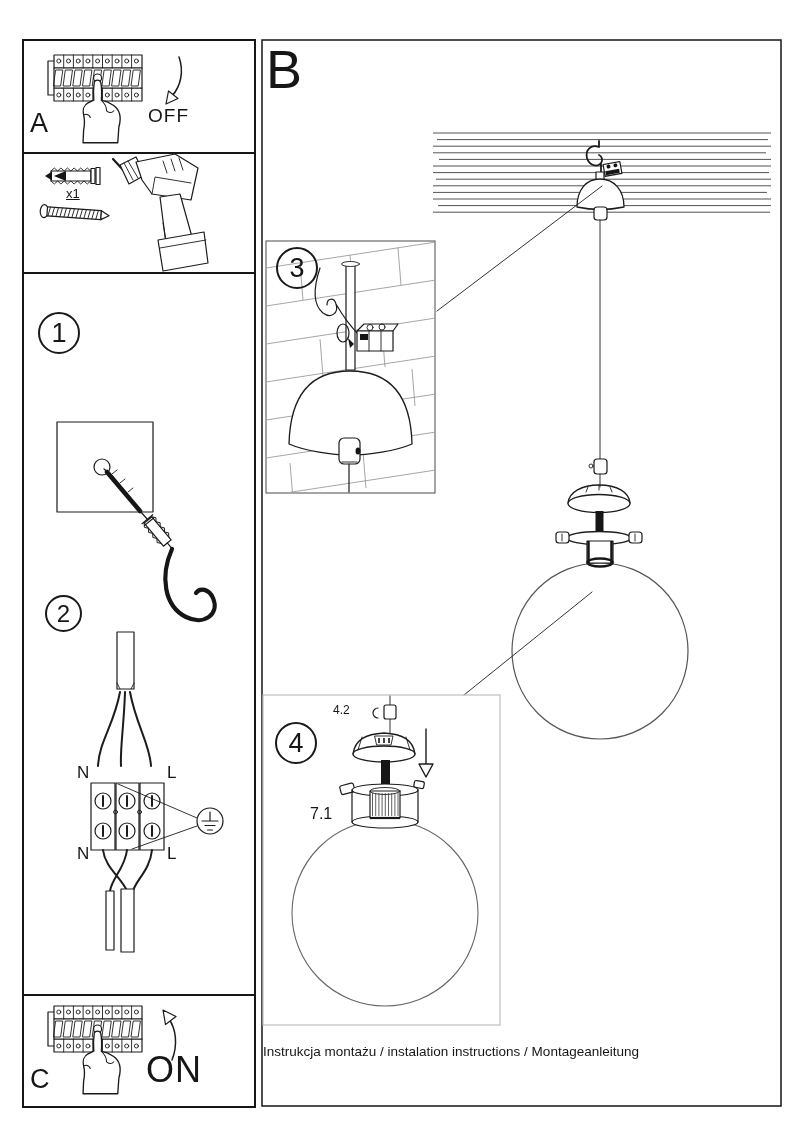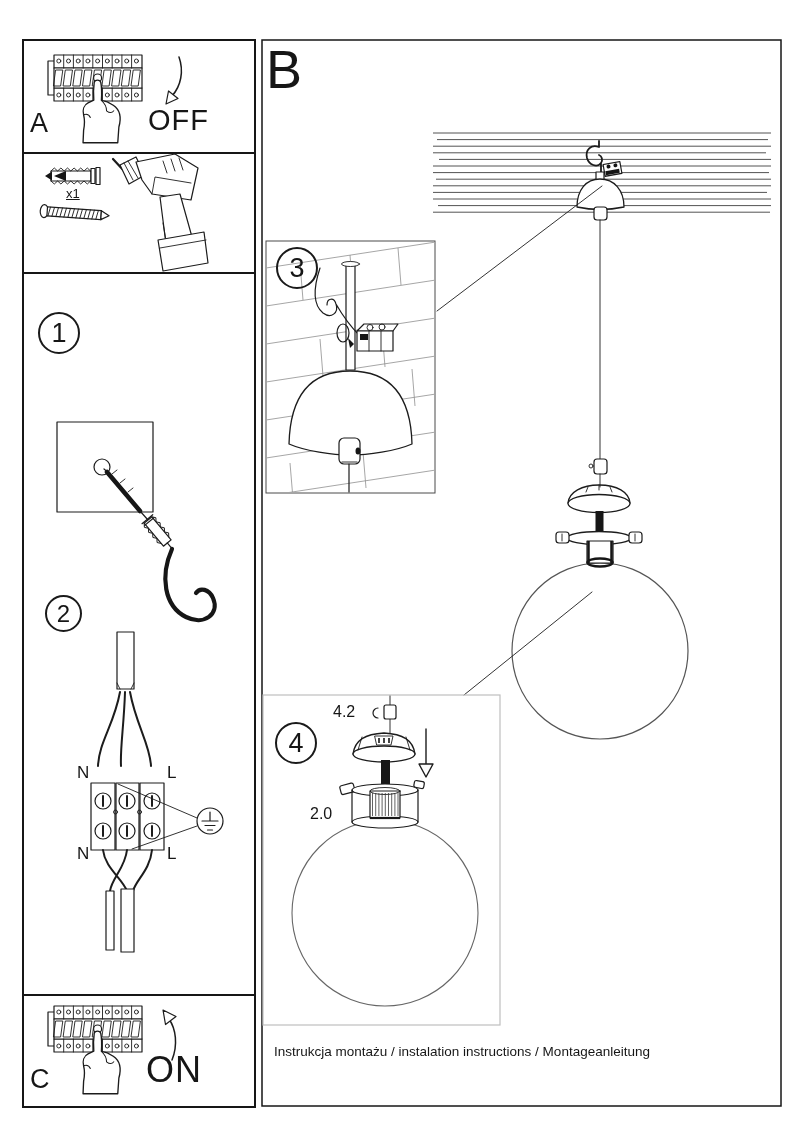--- a/index.html
+++ b/index.html
@@ -242,21 +242,21 @@
       <path class="ln" d="M 352,790 L 352,822 M 418,790 L 418,822"></path>
       <ellipse cx="385" cy="822" rx="33" ry="6" fill="none" class="ln"></ellipse>
       <rect x="370" y="791" width="30" height="27" class="lw"></rect>
       <ellipse cx="385" cy="791" rx="15" ry="3.5" class="ln thin"></ellipse>
       <path d="M372.5,793 V816 M375.7,793 V816 M378.9,793 V816 M382.1,793 V816 M385.3,793 V816 M388.5,793 V816 M391.7,793 V816 M394.9,793 V816 M398,793 V816" stroke="#3a3a3a" stroke-width="0.8" fill="none"></path>
       <path d="M 370,818 H 400" stroke="#161616" stroke-width="2.2" fill="none"></path>
     </g>
   </svg>
 
   <div class="t" style="left:30px;top:110px;font-size:27px;">A</div>
-  <div class="t" style="left:148px;top:106px;font-size:29px;letter-spacing:1px;">OFF</div>
+  <div class="t" style="left:148px;top:106px;font-size:19px;letter-spacing:1px;">OFF</div>
   <div class="t" style="left:66px;top:187px;font-size:13px;text-decoration:underline;">x1</div>
 
   <div class="circ" style="left:38px;top:312px;width:38px;height:38px;font-size:27px;">
     <span>1</span>
   </div>
   <div class="circ" style="left:45px;top:595px;width:33px;height:33px;font-size:24px;">
     <span>2</span>
   </div>
 
   <div class="t" style="left:77px;top:764px;font-size:17px;">N</div>
@@ -268,18 +268,18 @@
   <div class="t" style="left:146px;top:1052px;font-size:36px;letter-spacing:1px;">ON</div>
 
   <div class="t" style="left:266px;top:42px;font-size:54px;">B</div>
 
   <div class="circ" style="left:276px;top:247px;width:38px;height:38px;font-size:27px;">
     <span>3</span>
   </div>
   <div class="circ" style="left:275px;top:722px;width:38px;height:38px;font-size:27px;">
     <span>4</span>
   </div>
-  <div class="t" style="left:333px;top:704px;font-size:16px;">4.2</div>
-  <div class="t" style="left:310px;top:806px;font-size:16px;">2.0</div>
-
-  <div class="t" style="left:274px;top:1045px;font-size:13.5px;">Instrukcja montażu / instalation instructions / Montageanleitung</div>
+  <div class="t" style="left:333px;top:704px;font-size:12px;">4.2</div>
+  <div class="t" style="left:310px;top:806px;font-size:16px;">7.1</div>
+
+  <div class="t" style="left:263px;top:1045px;font-size:13.5px;">Instrukcja montażu / instalation instructions / Montageanleitung</div>
 
 </div>
 
 </body></html>

